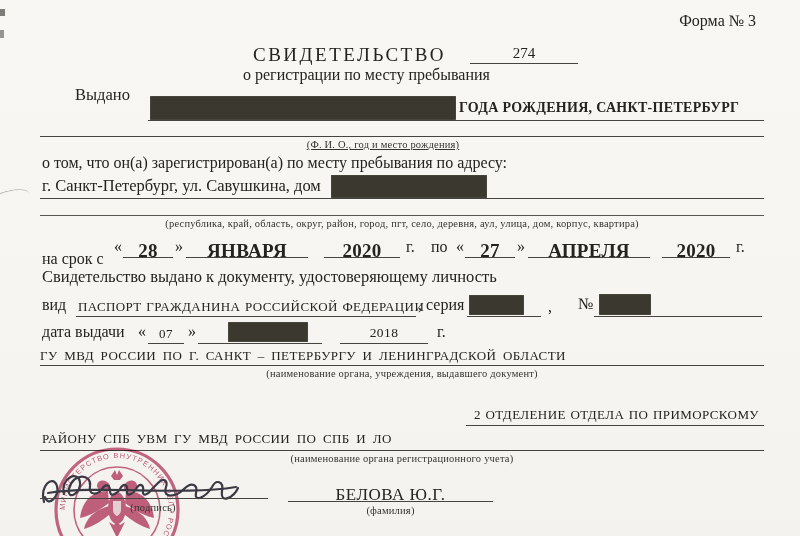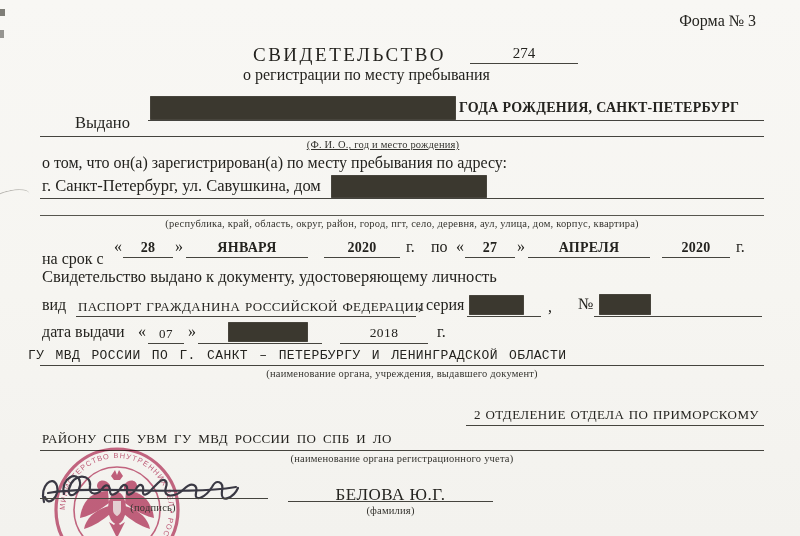--- a/index.html
+++ b/index.html
@@ -9,21 +9,21 @@
     font-family:"Liberation Serif","DejaVu Serif",serif;
     color:#24231f;
   }
   .abs{position:absolute;white-space:nowrap;}
   .t16{font-size:16px;}
   .t17{font-size:16.5px;}
   .title{font-size:19px;letter-spacing:2.5px;}
   .num{font-size:15px;}
   .cap{font-size:10.5px;color:#35342f;letter-spacing:0.2px;}
   .caps{font-size:13px;letter-spacing:0.4px;word-spacing:3px;}
-  .fv{font-size:14px;font-weight:bold;letter-spacing:0.3px;}
+  .fv{font-size:19px;font-weight:bold;letter-spacing:0.3px;}
   .ctr{text-align:center;}
   .ul{position:absolute;height:0;border-bottom:1.6px solid #45443e;}
   .ul.thin{border-bottom-width:1.2px;border-bottom-color:#57564f;}
   .red{position:absolute;background:#3b382f;border-radius:1px;box-shadow:0 0 0 .5px #55514a inset;}
   .artifact{position:absolute;}
   .sig-svg,.stamp-svg{position:absolute;}
   .stamp-svg{filter:blur(.3px);}
 </style>
 </head>
 <body>
@@ -34,21 +34,21 @@
   <div class="artifact" style="left:0;top:30px;width:4px;height:8px;background:#55544e;opacity:.6;"></div>
   <div class="artifact" style="left:-8px;top:190px;width:38px;height:14px;border-top:1.5px solid #b9b7b2;border-radius:50%;transform:rotate(-12deg);"></div>
 
   <div class="abs t16" style="right:44px;top:12px;">Форма № 3</div>
 
   <div class="abs title" style="left:253px;top:44px;">СВИДЕТЕЛЬСТВО</div>
   <div class="abs num ctr" style="left:470px;top:45px;width:108px;">274</div>
   <div class="ul" style="left:470px;top:63px;width:108px;"></div>
   <div class="abs" style="left:243px;top:66px;font-size:16px;">о регистрации по месту пребывания</div>
 
-  <div class="abs t17" style="left:75px;top:113px;">Выдано</div>
+  <div class="abs t17" style="left:75px;top:85px;">Выдано</div>
   <div class="red" style="left:150px;top:96px;width:306px;height:24px;"></div>
   <div class="abs fv" style="left:459px;top:100px;font-size:14px;">ГОДА РОЖДЕНИЯ, САНКТ-ПЕТЕРБУРГ</div>
   <div class="ul" style="left:148px;top:120px;width:616px;"></div>
   <div class="ul" style="left:40px;top:136px;width:724px;"></div>
   <div class="abs cap ctr" style="left:28px;top:139px;width:710px;text-decoration:underline;">(Ф. И. О., год и место рождения)</div>
 
   <div class="abs t16" style="left:42px;top:154px;">о том, что он(а) зарегистрирован(а) по месту пребывания по адресу:</div>
 
   <div class="abs t17" style="left:42px;top:176px;">г. Санкт-Петербург, ул. Савушкина, дом</div>
   <div class="red" style="left:331px;top:175px;width:156px;height:23px;"></div>
@@ -94,21 +94,21 @@
   <div class="abs t16" style="left:138px;top:323px;">«</div>
   <div class="abs caps ctr" style="left:148px;top:326px;width:36px;">07</div>
   <div class="ul" style="left:148px;top:343px;width:36px;"></div>
   <div class="abs t16" style="left:188px;top:323px;">»</div>
   <div class="ul" style="left:198px;top:343px;width:124px;"></div>
   <div class="red" style="left:228px;top:322px;width:80px;height:20px;"></div>
   <div class="abs caps ctr" style="left:340px;top:325px;width:88px;font-size:13.5px;">2018</div>
   <div class="ul" style="left:340px;top:343px;width:88px;"></div>
   <div class="abs t16" style="left:437px;top:323px;">г.</div>
 
-  <div class="abs caps" style="left:28px;top:348px;font-family:Liberation Mono, monospace;">ГУ МВД РОССИИ ПО Г. САНКТ – ПЕТЕРБУРГУ И ЛЕНИНГРАДСКОЙ ОБЛАСТИ</div>
+  <div class="abs caps" style="left:40px;top:348px;">ГУ МВД РОССИИ ПО Г. САНКТ – ПЕТЕРБУРГУ И ЛЕНИНГРАДСКОЙ ОБЛАСТИ</div>
   <div class="ul" style="left:40px;top:365px;width:724px;"></div>
   <div class="abs cap ctr" style="left:40px;top:368px;width:724px;">(наименование органа, учреждения, выдавшего документ)</div>
 
   <div class="abs caps" style="left:474px;top:407px;word-spacing:1px;">2 ОТДЕЛЕНИЕ ОТДЕЛА  ПО ПРИМОРСКОМУ</div>
   <div class="ul" style="left:466px;top:425px;width:298px;"></div>
   <div class="abs caps" style="left:42px;top:431px;">РАЙОНУ СПБ УВМ  ГУ  МВД РОССИИ  ПО СПБ  И  ЛО</div>
   <div class="ul" style="left:40px;top:450px;width:724px;"></div>
   <div class="abs cap ctr" style="left:40px;top:453px;width:724px;">(наименование органа регистрационного учета)</div>
 
   <svg class="stamp-svg" style="left:32px;top:425px;mix-blend-mode:multiply;" width="170" height="170" viewBox="0 0 170 170">

